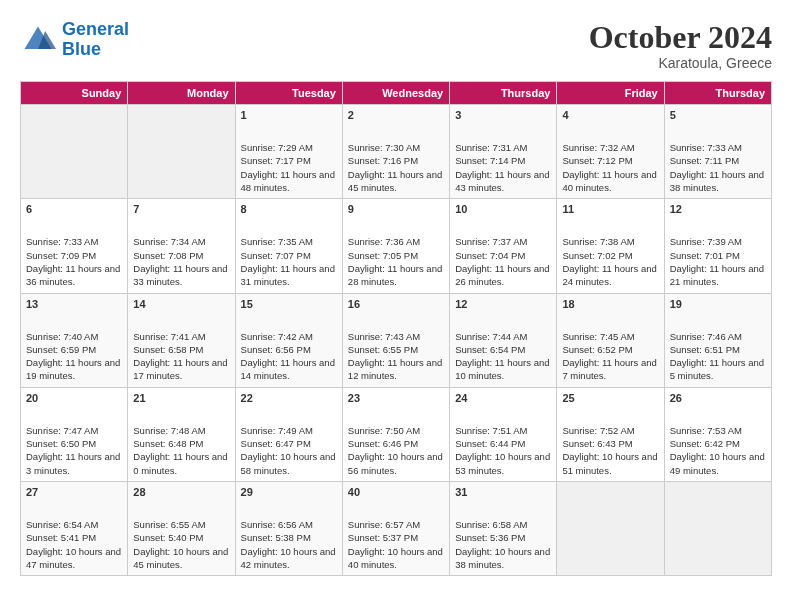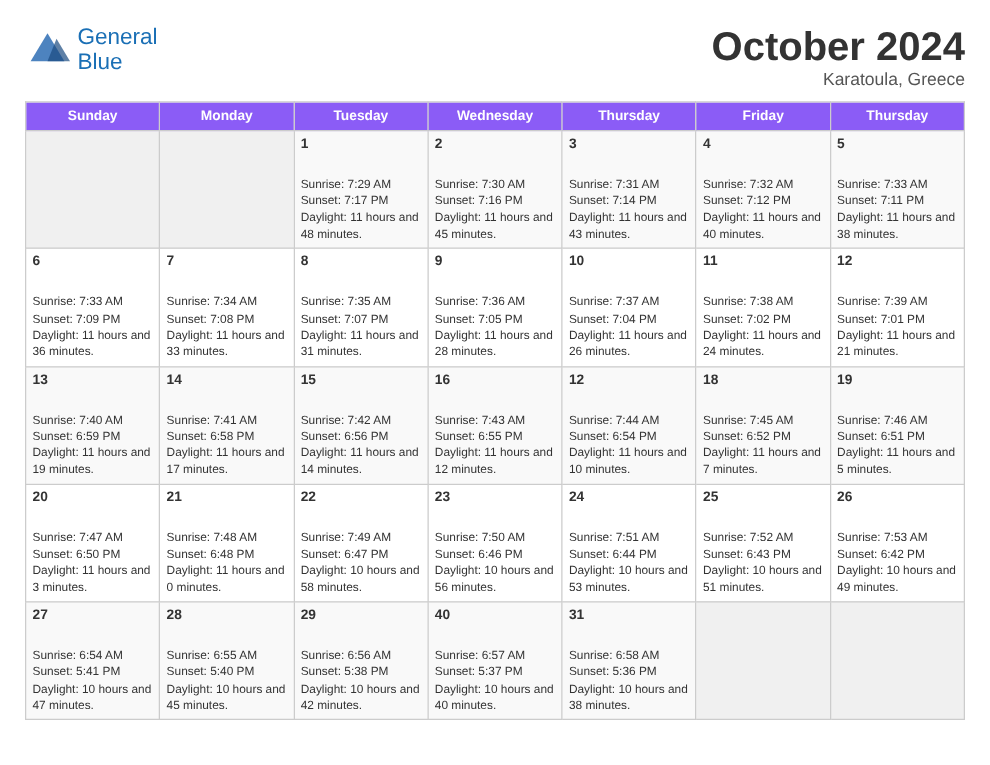--- a/index.html
+++ b/index.html
@@ -16,53 +16,54 @@
       align-items: flex-start;
       margin-bottom: 10px;
     }
     .logo {
       display: flex;
       align-items: center;
       gap: 6px;
     }
     .logo-text {
       font-size: 18px;
-      font-weight: normal;
+      font-weight: bold;
       color: #333;
       line-height: 1.1;
     }
     .logo-text span {
       color: #1a6fb5;
     }
     .logo-icon {
       width: 36px;
       height: 36px;
     }
     .title-block {
       text-align: right;
     }
     .month-title {
       font-size: 32px;
       font-weight: bold;
       color: #333;
       line-height: 1.1;
+      font-family: Liberation Serif, serif;
     }
     .location-title {
       font-size: 14px;
       color: #555;
     }
     table {
       width: 100%;
       border-collapse: collapse;
       font-size: 10px;
     }
     thead tr th {
-      background-color: #8b5cf6;
+      background-color: #be185d;
       color: #fff;
-      text-align: center;
+      text-align: right;
       padding: 5px 6px;
       font-size: 11px;
       font-weight: bold;
       border: 1px solid #ccc;
     }
     tbody tr td {
       border: 1px solid #ccc;
       vertical-align: top;
       padding: 4px 5px;
       height: 80px;

